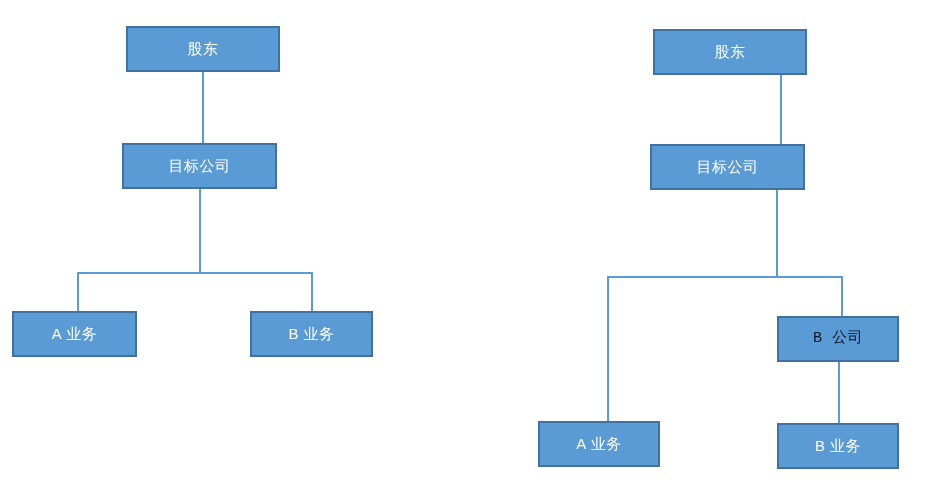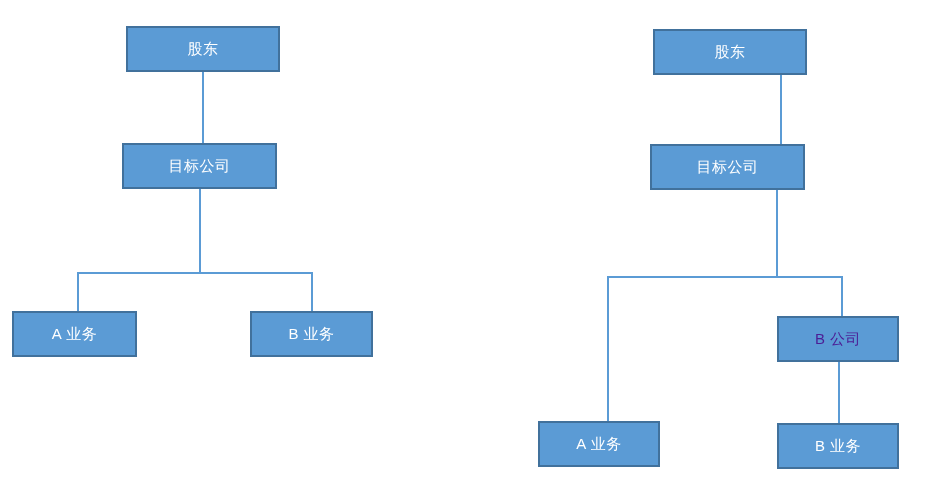--- a/index.html
+++ b/index.html
@@ -103,21 +103,21 @@
     <div class="connector v" style="left: 369px; top: 346px; height: 62px; background: rgb(91, 155, 213);"></div>
 
     <div class="node" style="left: 184px; top: 13px; width: 154px; height: 46px; background: rgb(91, 155, 213); border-color: rgb(65, 113, 156); color: rgb(255, 255, 255);">
       <span class="node-label">股东</span>
     </div>
 
     <div class="node" style="left: 181px; top: 128px; width: 155px; height: 46px; background: rgb(91, 155, 213); border-color: rgb(65, 113, 156); color: rgb(255, 255, 255);">
       <span class="node-label">目标公司</span>
     </div>
 
-    <div class="node" style="left: 308px; top: 300px; width: 122px; height: 46px; background: rgb(91, 155, 213); border-color: rgb(65, 113, 156); color: #4c1d95;">
+    <div class="node" style="left: 308px; top: 300px; width: 122px; height: 46px; background: rgb(91, 155, 213); border-color: rgb(65, 113, 156); color: #0f172a; font-family: Liberation Mono, monospace;">
       <span class="node-label">B 公司</span>
     </div>
 
     <div class="node" style="left: 69px; top: 405px; width: 122px; height: 46px; background: rgb(91, 155, 213); border-color: rgb(65, 113, 156); color: rgb(255, 255, 255);">
       <span class="node-label">A 业务</span>
     </div>
 
     <div class="node" style="left: 308px; top: 407px; width: 122px; height: 46px; background: rgb(91, 155, 213); border-color: rgb(65, 113, 156); color: rgb(255, 255, 255);">
       <span class="node-label">B 业务</span>
     </div>

